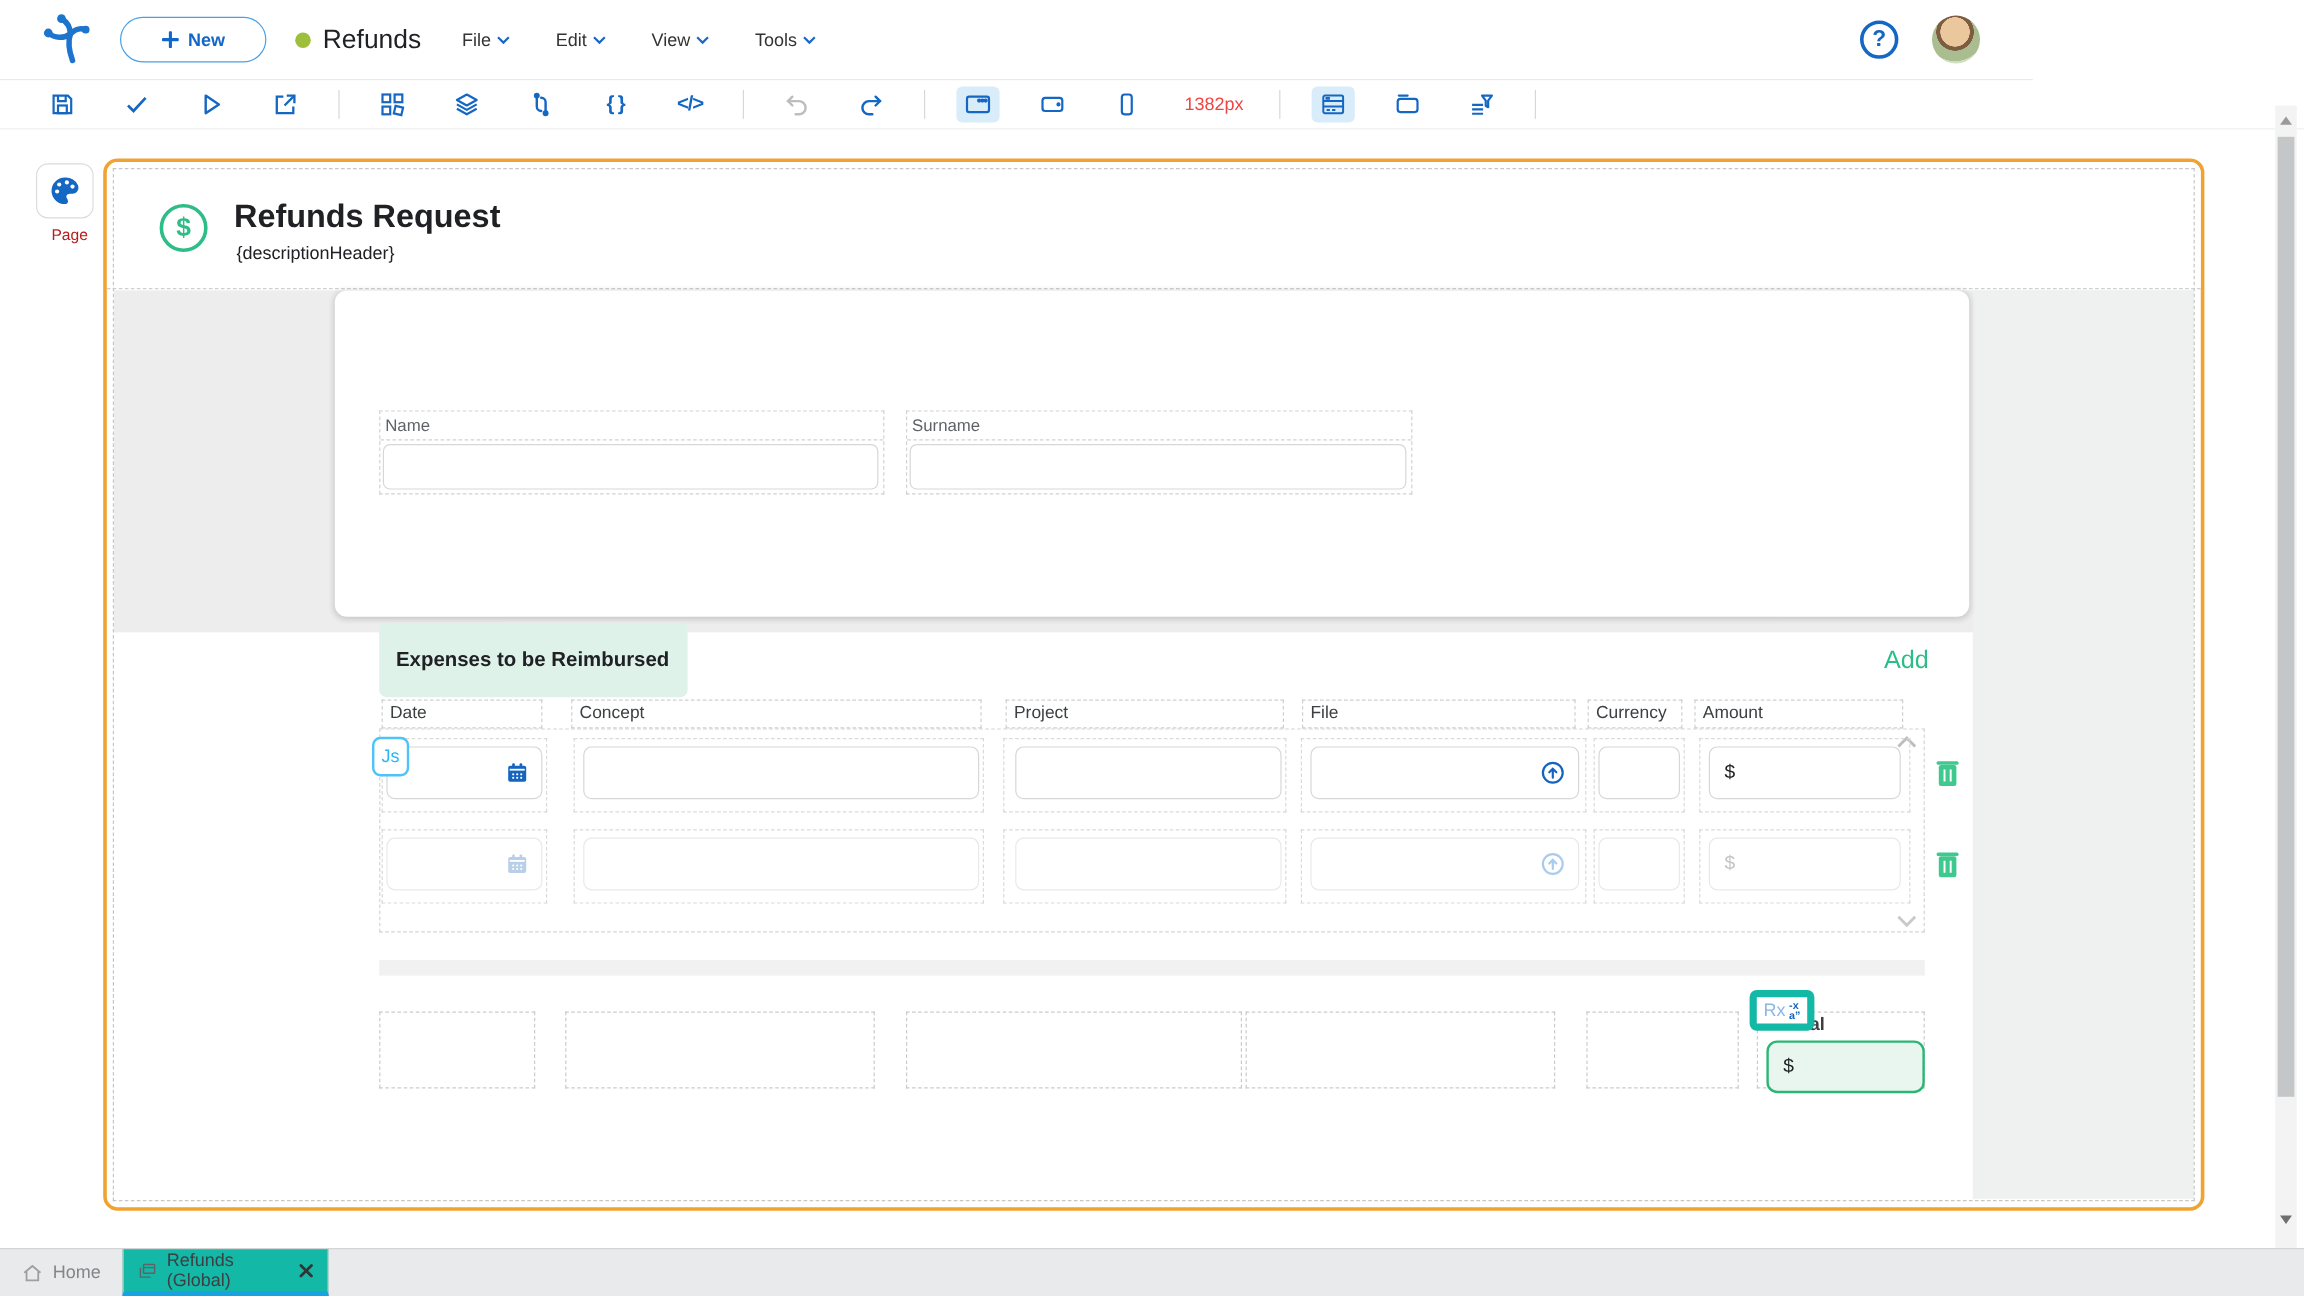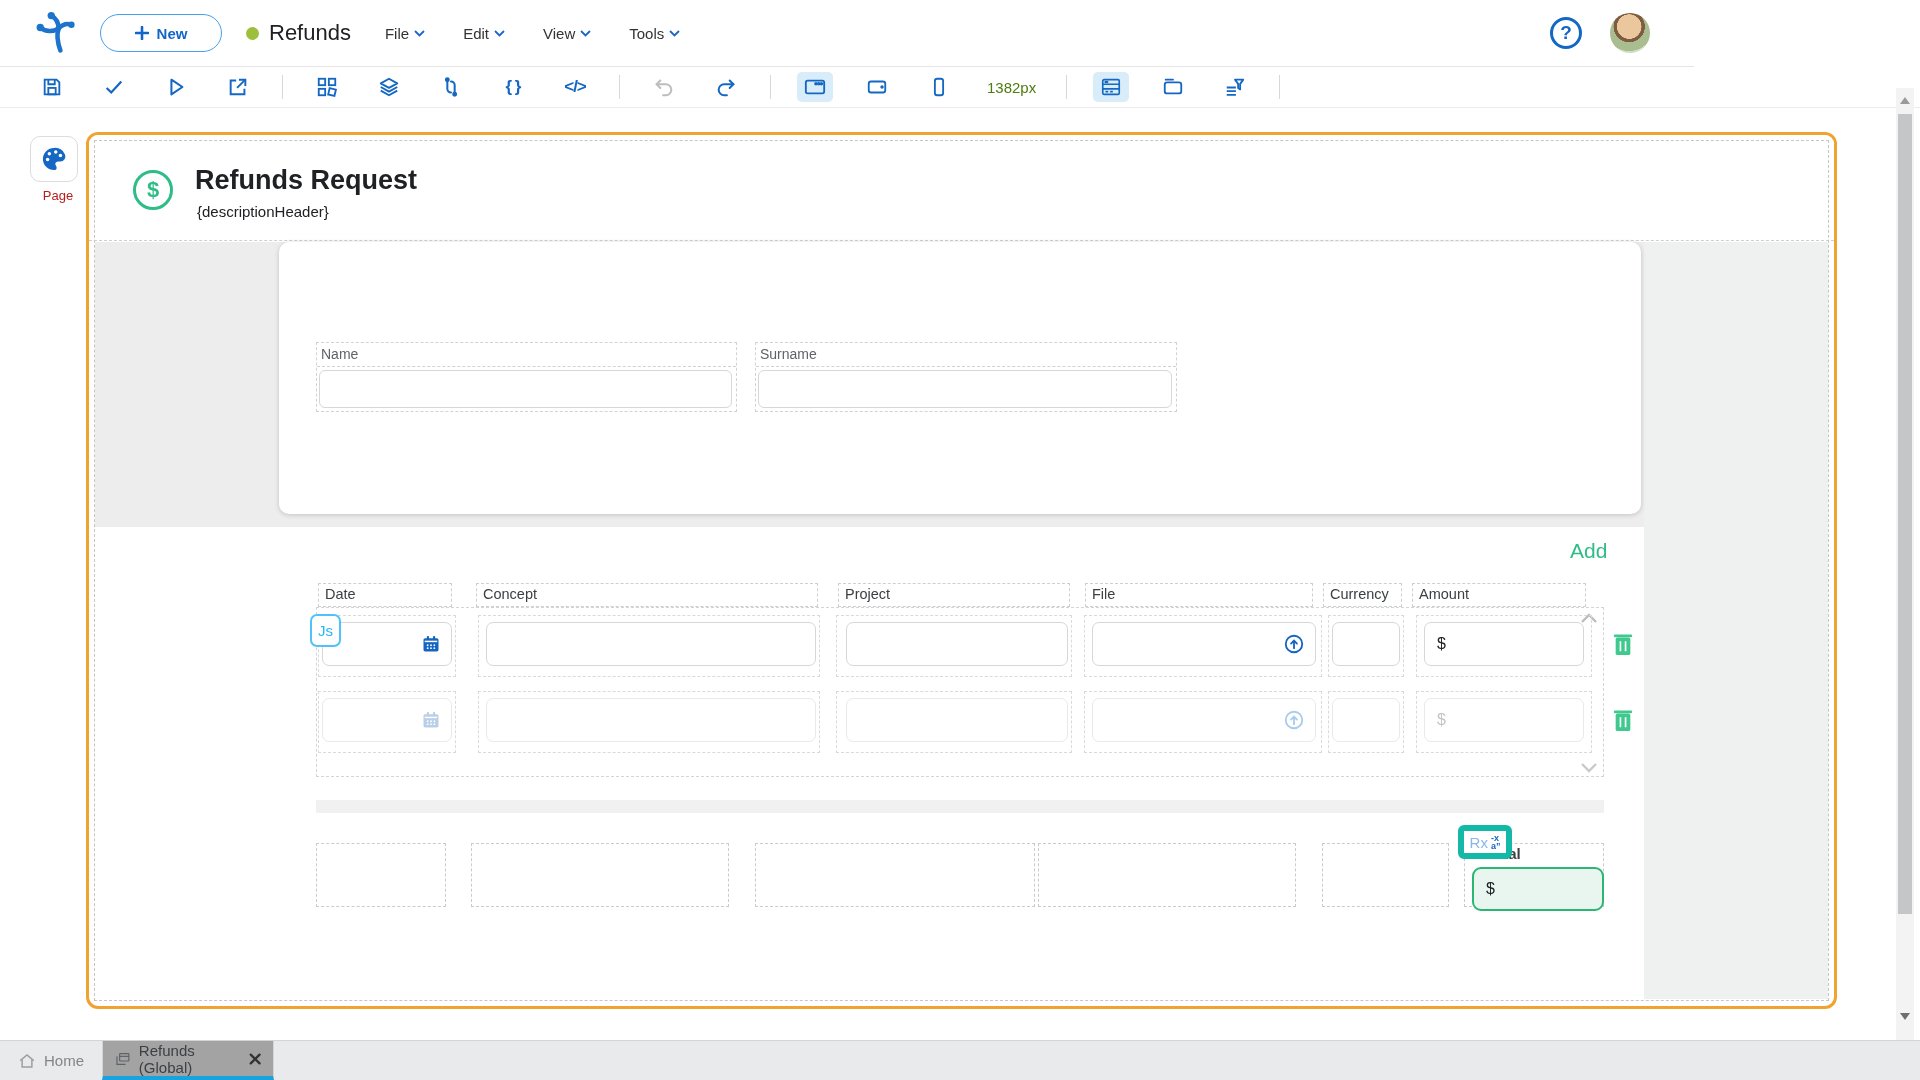--- a/index.html
+++ b/index.html
@@ -23,21 +23,21 @@
   .avatar { width:40px; height:40px; border-radius:50%; cursor:pointer;
             background:radial-gradient(circle at 48% 34%, #eac79d 0 36%, #7d5c40 37% 46%, #a9bd90 47% 72%, #cfe0c0 73% 100%); }
 
   
   .toolbar { position:absolute; left:0; top:67px; width:1920px; height:41px; background:#fff;
              border-bottom:1px solid #ececec; display:flex; align-items:center; padding-left:34px; gap:26px; }
   .ticon { width:36px; height:30px; display:flex; align-items:center; justify-content:center; border-radius:5px; cursor:pointer; }
   .ticon.active { background:#d9ecf9; }
   .tglyph { font-size:17px; font-weight:bold; color:#1467c2; letter-spacing:-1px; }
   .tsep { width:1px; height:24px; background:#d8d8d8; }
-  .px-label { color:#4d7c0f; font-size:15px; margin:0 4px; }
+  .px-label { color:#ef4444; font-size:15px; margin:0 4px; }
 
   
   .workspace { position:absolute; left:0; top:108px; width:1920px; height:932px; background:#fff; }
 
   
   .side-tool { position:absolute; left:30px; top:28px; width:56px; text-align:center; }
   .side-tool .btn { width:48px; height:46px; border:1px solid #dcdcdc; border-radius:10px; background:#fff;
                     display:flex; align-items:center; justify-content:center; cursor:pointer; }
   .side-tool .lbl { color:#b91c1c; font-size:13px; margin-top:6px; }
 
@@ -100,21 +100,21 @@
   .vscroll { position:absolute; left:1896px; top:88px; width:18px; height:952px; background:#f3f3f3; }
   .vthumb  { position:absolute; left:2px; top:26px; width:14px; height:800px; background:#c4c6c7; }
   .varrow  { position:absolute; left:4px; width:0; height:0; border-left:5px solid transparent; border-right:5px solid transparent; }
   .varrow.up { top:9px; border-bottom:7px solid #9a9a9a; }
   .varrow.down { top:925px; border-top:7px solid #6f6f6f; }
 
   
   .tabbar { position:absolute; left:0; top:1040px; width:1920px; height:40px; background:#e9eaeb;
             border-top:1px solid #d4d4d4; display:flex; align-items:stretch; }
   .home-item { display:flex; align-items:center; gap:8px; color:#80868b; font-size:15px; padding:0 18px; cursor:pointer; }
-  .tab-active { width:172px; background:#a3a3a3; border-left:1px solid #d4d4d4; border-right:1px solid #d4d4d4;
+  .tab-active { width:172px; background:#14b8a6; border-left:1px solid #d4d4d4; border-right:1px solid #d4d4d4;
                 border-bottom:4px solid #19a2e0; display:flex; align-items:center; gap:8px; padding:0 12px;
                 font-size:15px; color:#3c4043; cursor:pointer; }
   .tab-close { font-weight:bold; color:#333; font-size:15px; margin-left:2px; cursor:pointer; }
 
   svg { display:block; }
 </style>
 </head>
 <body>
 
 <div class="topbar">
@@ -325,20 +325,23 @@
           <div class="flabel">Name</div>
           <input type="text" style="">
         </div>
         <div class="fcell" style="left:476px; width:422px;">
           <div class="flabel">Surname</div>
           <input type="text" style="">
         </div>
       </div>
 
       <div class="form-area">
+        <div class="mint-block">
+          <span class="section-title">Expenses to be Reimbursed</span>
+        </div>
         <div class="add-link">Add</div>
 
         <div class="colhead" style="left:2px;   width:134px;">Date</div>
         <div class="colhead" style="left:160px; width:342px;">Concept</div>
         <div class="colhead" style="left:522px; width:232px;">Project</div>
         <div class="colhead" style="left:769px; width:228px;">File</div>
         <div class="colhead" style="left:1007px;width:79px;">Currency</div>
         <div class="colhead" style="left:1096px;width:174px;">Amount</div>
 
         <div class="rows-wrap"></div>

